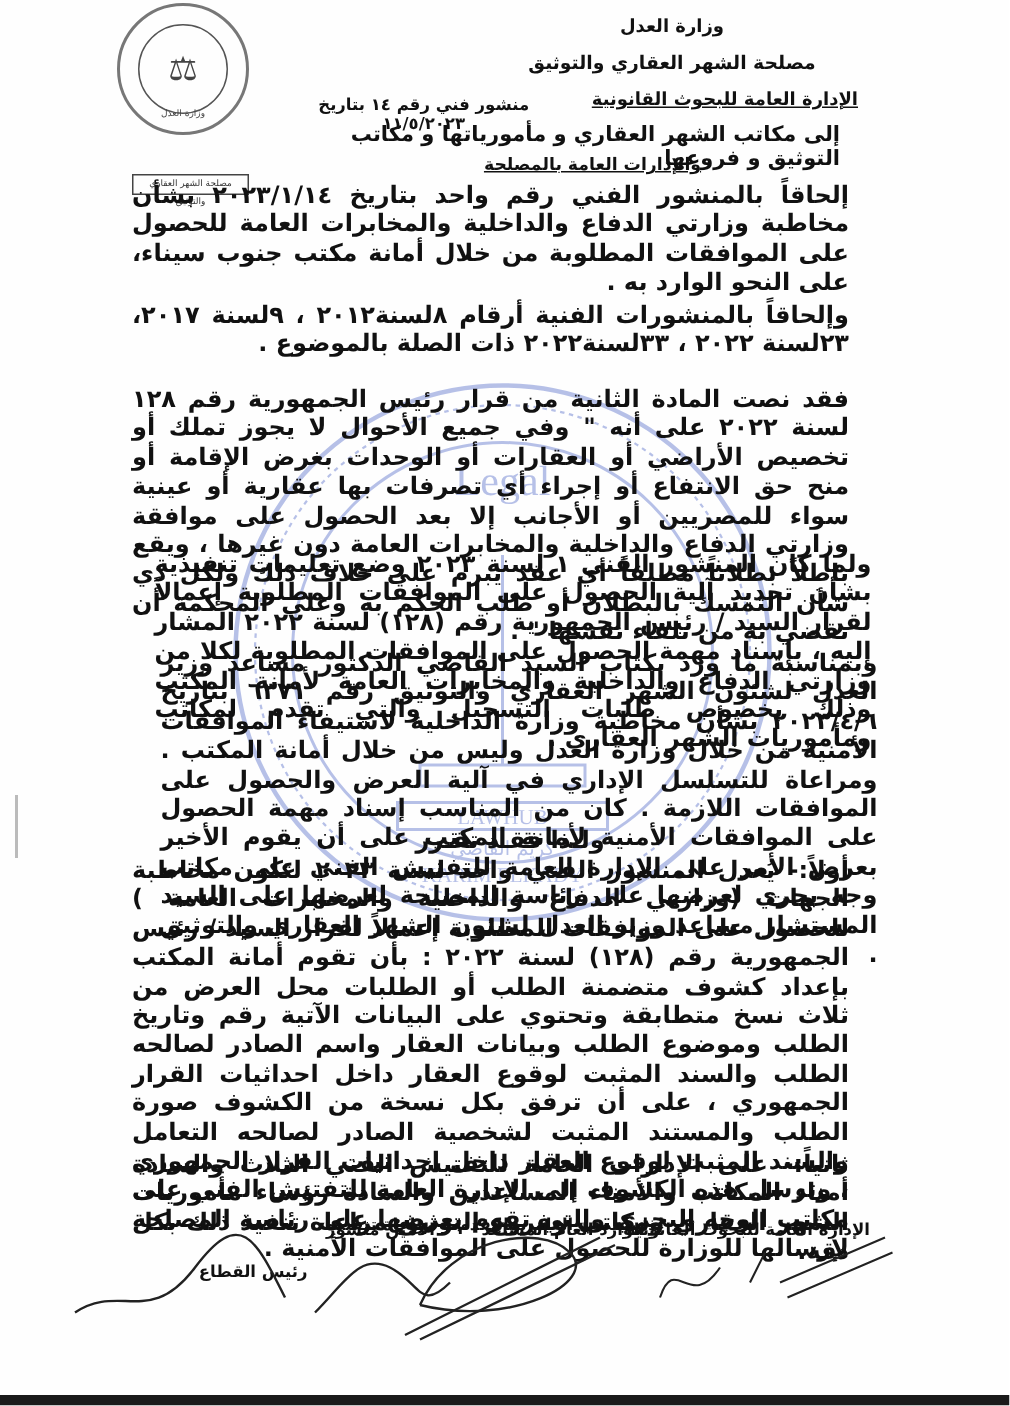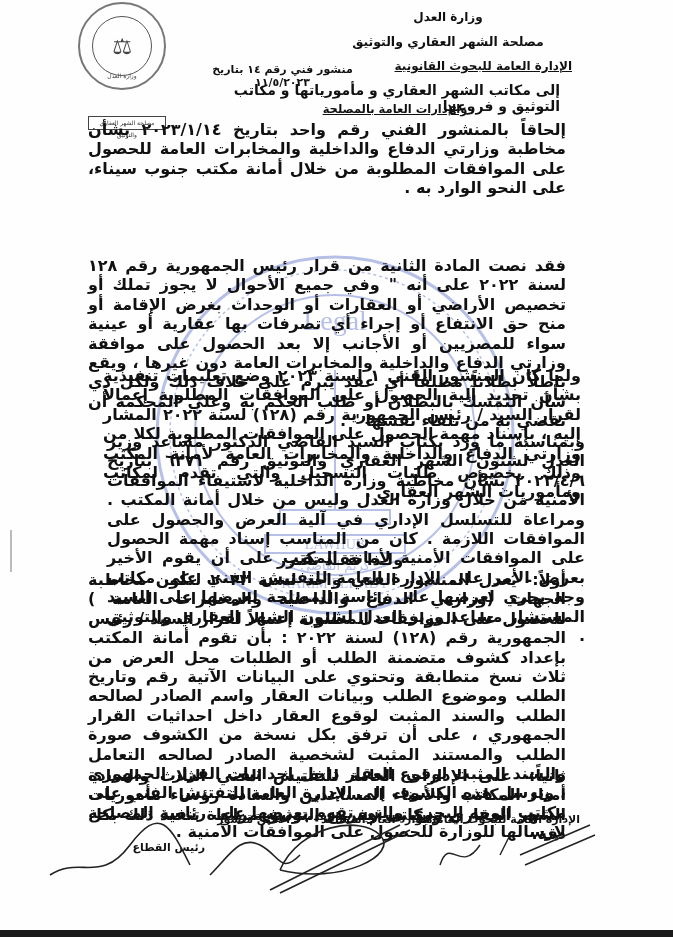--- a/index.html
+++ b/index.html
@@ -97,20 +97,21 @@
     <rect x="130" y="260" width="110" height="14" fill="none" stroke="#7d8fd6" stroke-width="2"></rect>
     <rect x="115" y="285" width="140" height="18" fill="none" stroke="#7d8fd6" stroke-width="2"></rect>
     <line x1="185" y1="120" x2="185" y2="260" stroke="#7d8fd6" stroke-width="2"></line>
     <text x="185" y="80" text-anchor="middle" fill="#7d8fd6" font-size="28" font-family="Liberation Serif, serif">Legal</text>
     <text x="185" y="299" text-anchor="middle" fill="#7d8fd6" font-size="14" font-family="Liberation Serif, serif">LAWHUB</text>
     <text x="185" y="320" text-anchor="middle" fill="#7d8fd6" font-size="13" font-family="DejaVu Sans, sans-serif">كريم القاضي</text>
     <text x="185" y="338" text-anchor="middle" fill="#7d8fd6" font-size="14" font-family="Liberation Serif, serif">KARIM ELKADY</text>
   </svg>
 
   <div class="body-text p1 rtl">إلحاقاً بالمنشور الفني رقم واحد بتاريخ ٢٠٢٣/١/١٤ بشأن مخاطبة وزارتي الدفاع والداخلية والمخابرات العامة للحصول على الموافقات المطلوبة من خلال أمانة مكتب جنوب سيناء، على النحو الوارد به .</div>
+  <div class="body-text p2 rtl">وإلحاقاً بالمنشورات الفنية أرقام ٨لسنة٢٠١٢ ، ٩لسنة ٢٠١٧، ٢٣لسنة ٢٠٢٢ ، ٣٣لسنة٢٠٢٢ ذات الصلة بالموضوع .</div>
   <div class="body-text p3 rtl">فقد نصت المادة الثانية من قرار رئيس الجمهورية رقم ١٢٨ لسنة ٢٠٢٢ على أنه " وفي جميع الأحوال لا يجوز تملك أو تخصيص الأراضي أو العقارات أو الوحدات بغرض الإقامة أو منح حق الانتفاع أو إجراء أي تصرفات بها عقارية أو عينية سواء للمصريين أو الأجانب إلا بعد الحصول على موافقة وزارتي الدفاع والداخلية والمخابرات العامة دون غيرها ، ويقع باطلاً بطلاناً مطلقاً أي عقد يبرم على خلاف ذلك ولكل ذي شأن التمسك بالبطلان أو طلب الحكم به وعلى المحكمة أن تقضي به من تلقاء نفسها " .</div>
   <div class="body-text p4 rtl">ولما كان المنشور الفني ١ لسنة ٢٠٢٣ وضع تعليمات تنفيذية بشأن تحديد آلية الحصول على الموافقات المطلوبة إعمالاً لقرار السيد / رئيس الجمهورية رقم (١٢٨) لسنة ٢٠٢٢ المشار إليه ، بإسناد مهمة الحصول على الموافقات المطلوبة لكلا من وزارتي الدفاع والداخلية والمخابرات العامة لأمانة المكتب وذلك بخصوص طلبات التسجيل والتي تقدم لمكاتب ومأموريات الشهر العقاري .</div>
   <div class="body-text p5 rtl">وبمناسبة ما ورد بكتاب السيد القاضي الدكتور مساعد وزير العدل لشئون الشهر العقاري والتوثيق رقم ٦٣٧١ بتاريخ ٢٠٢٣/٤/٦ بشأن مخاطبة وزارة الداخلية لاستيفاء الموافقات الأمنية من خلال وزارة العدل وليس من خلال أمانة المكتب . ومراعاة للتسلسل الإداري في آلية العرض والحصول على الموافقات اللازمة . كان من المناسب إسناد مهمة الحصول على الموافقات الأمنية لأمانة المكتب على أن يقوم الأخير بعرض الأمر على الإدارة العامة للتفتيش الفني على مكاتب وجه بحري لعرضها على رئاسة المصلحة لعرضها على السيد المستشار مساعد وزير العدل لشئون الشهر العقاري والتوثيق .</div>
 
   <div class="decided rtl">ولـذا فقـد تقـرر</div>
 
   <div class="body-text p6 rtl">
     <span class="lbl">أولاً:-</span>
     <span>يُعدل المنشور الفني واحد لسنة ٢٠٢٣ لتكون مخاطبة الجهات (وزارتي الدفاع والداخلية والمخابرات العامة ) للحصول على الموافقات المطلوبة إعمالاً لقرار السيد / رئيس الجمهورية رقم (١٢٨) لسنة ٢٠٢٢ : بأن تقوم أمانة المكتب بإعداد كشوف متضمنة الطلب أو الطلبات محل العرض من ثلاث نسخ متطابقة وتحتوي على البيانات الآتية رقم وتاريخ الطلب وموضوع الطلب وبيانات العقار واسم الصادر لصالحه الطلب والسند المثبت لوقوع العقار داخل احداثيات القرار الجمهوري ، على أن ترفق بكل نسخة من الكشوف صورة الطلب والمستند المثبت لشخصية الصادر لصالحه التعامل والسند المثبت لوقوع العقار داخل احداثيات القرار الجمهوري ، وترسل هذه الكشوف إلى الإدارة العامة للتفتيش الفني على مكاتب الوجه البحري والتي تقوم بعرضها على رئاسة المصلحة لإرسالها للوزارة للحصول على الموافقات الأمنية .</span>
   </div>

